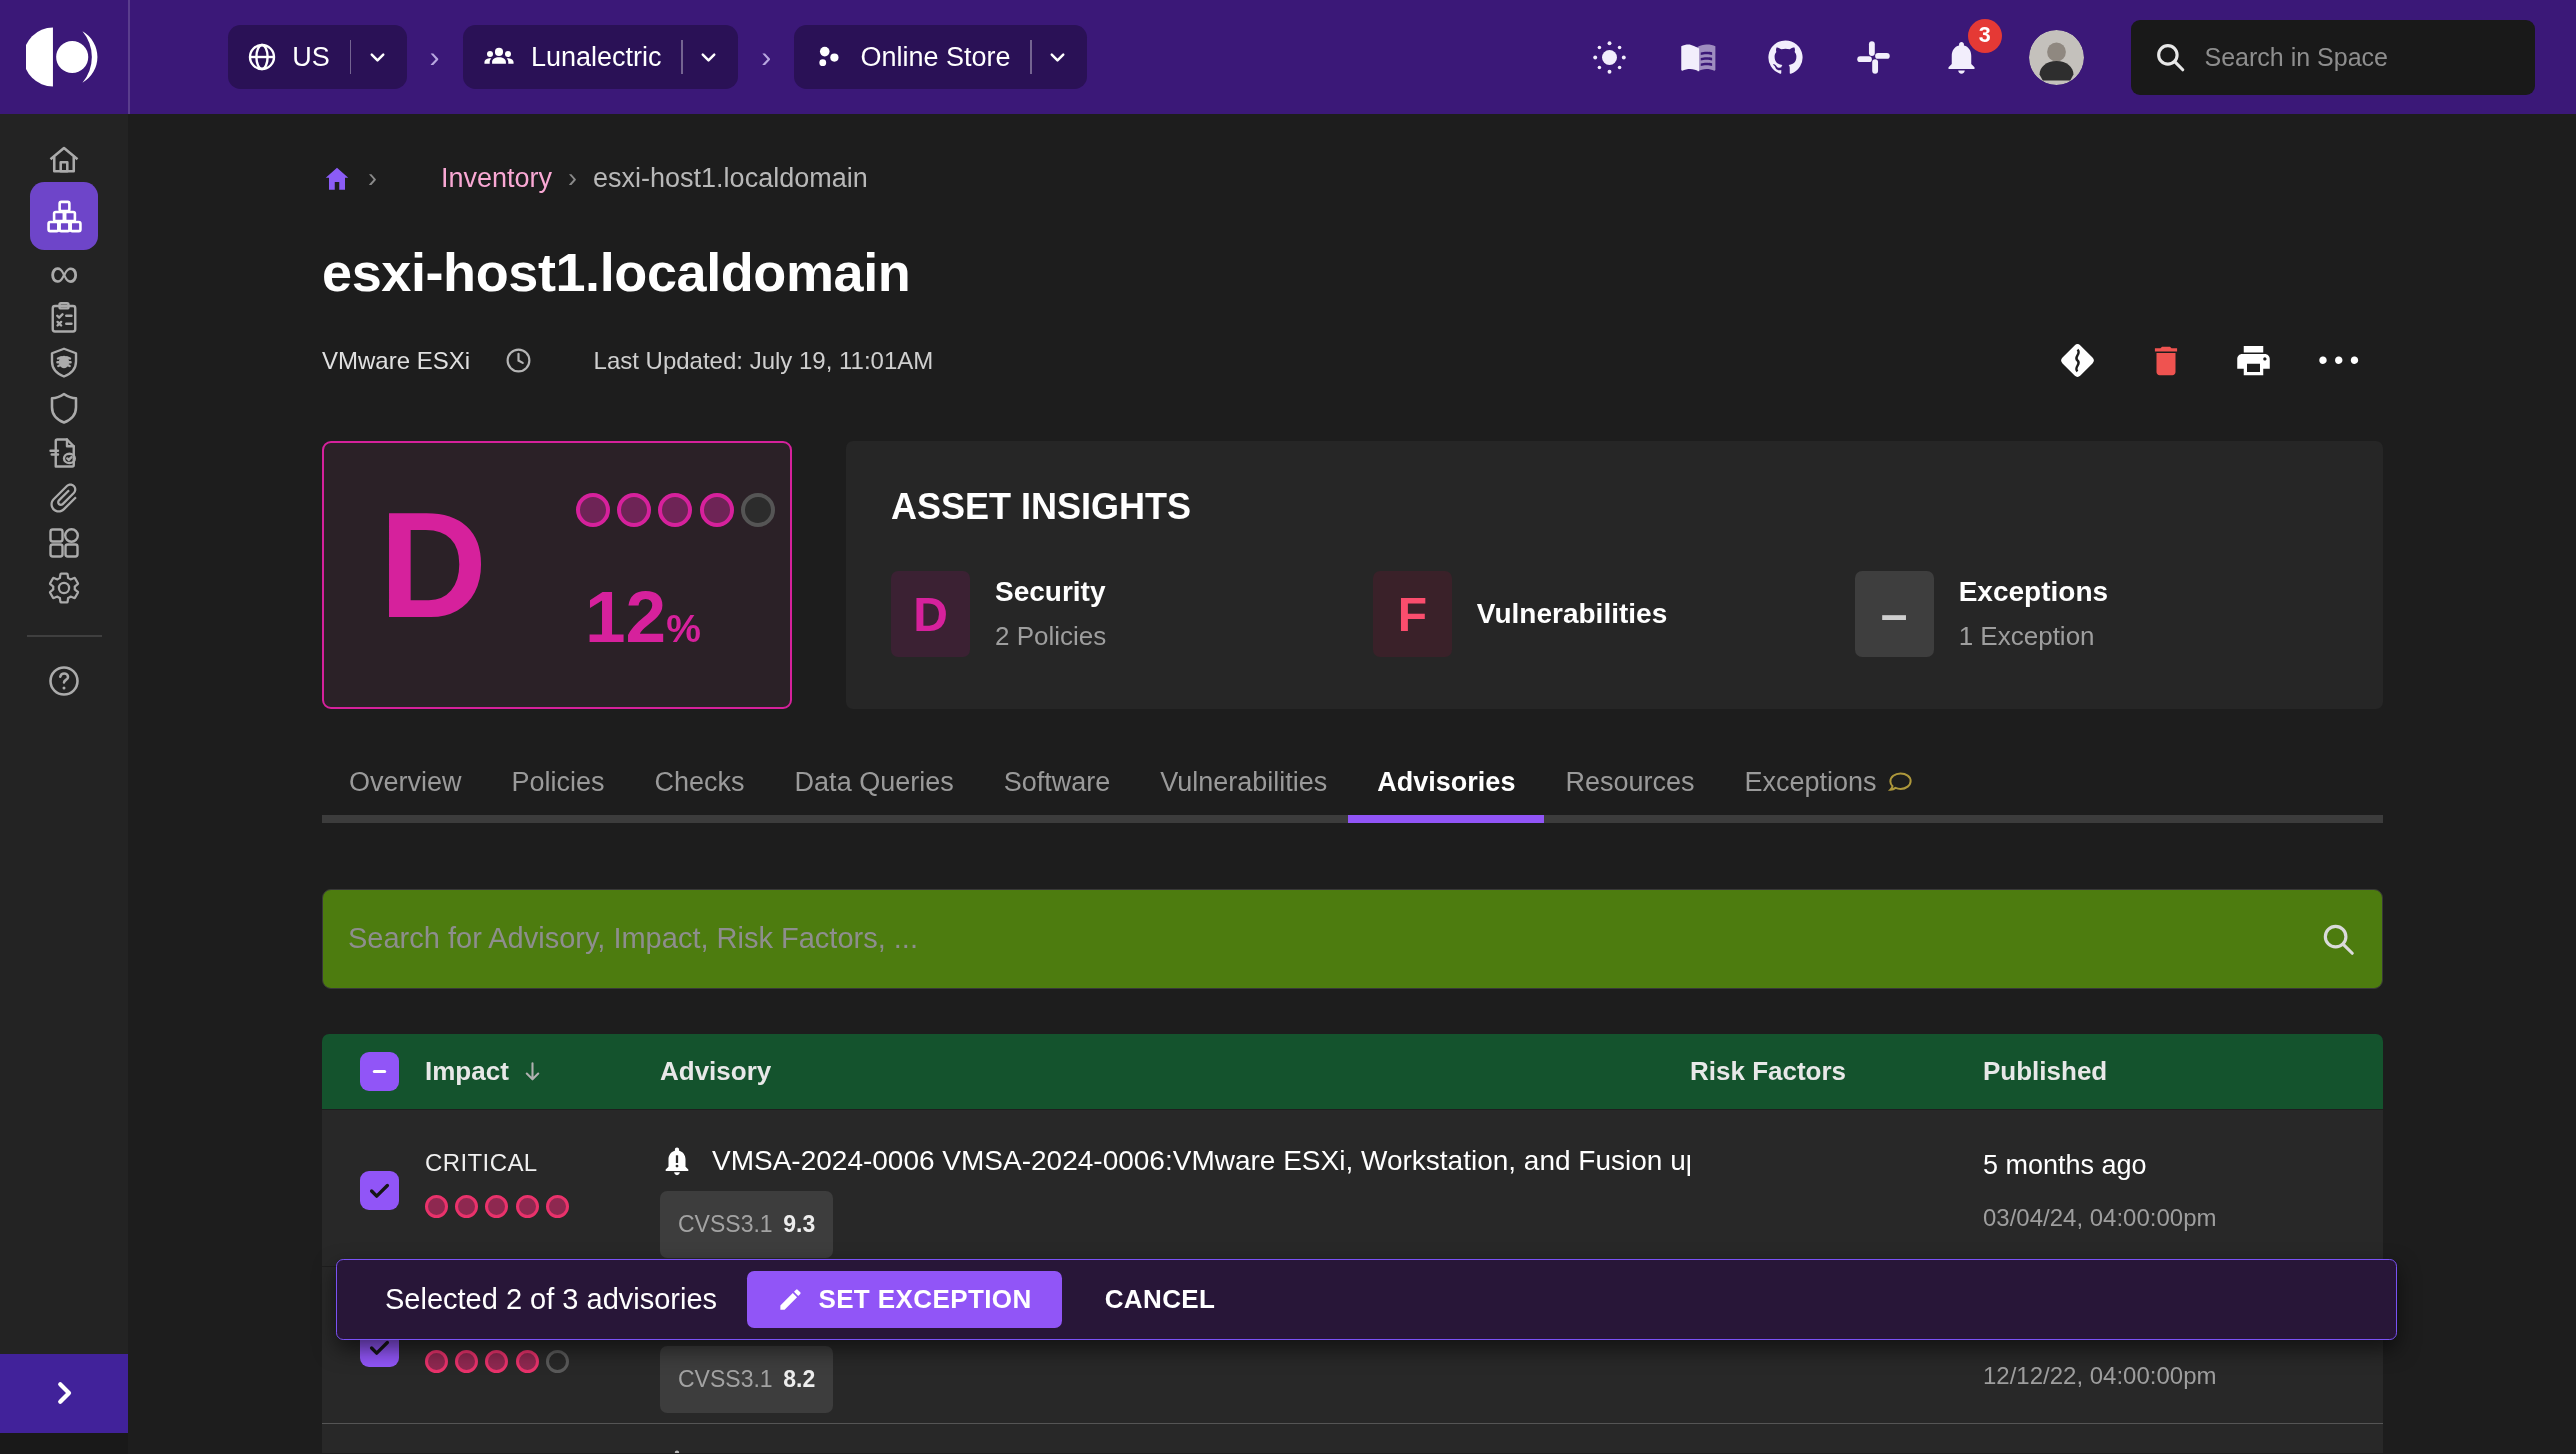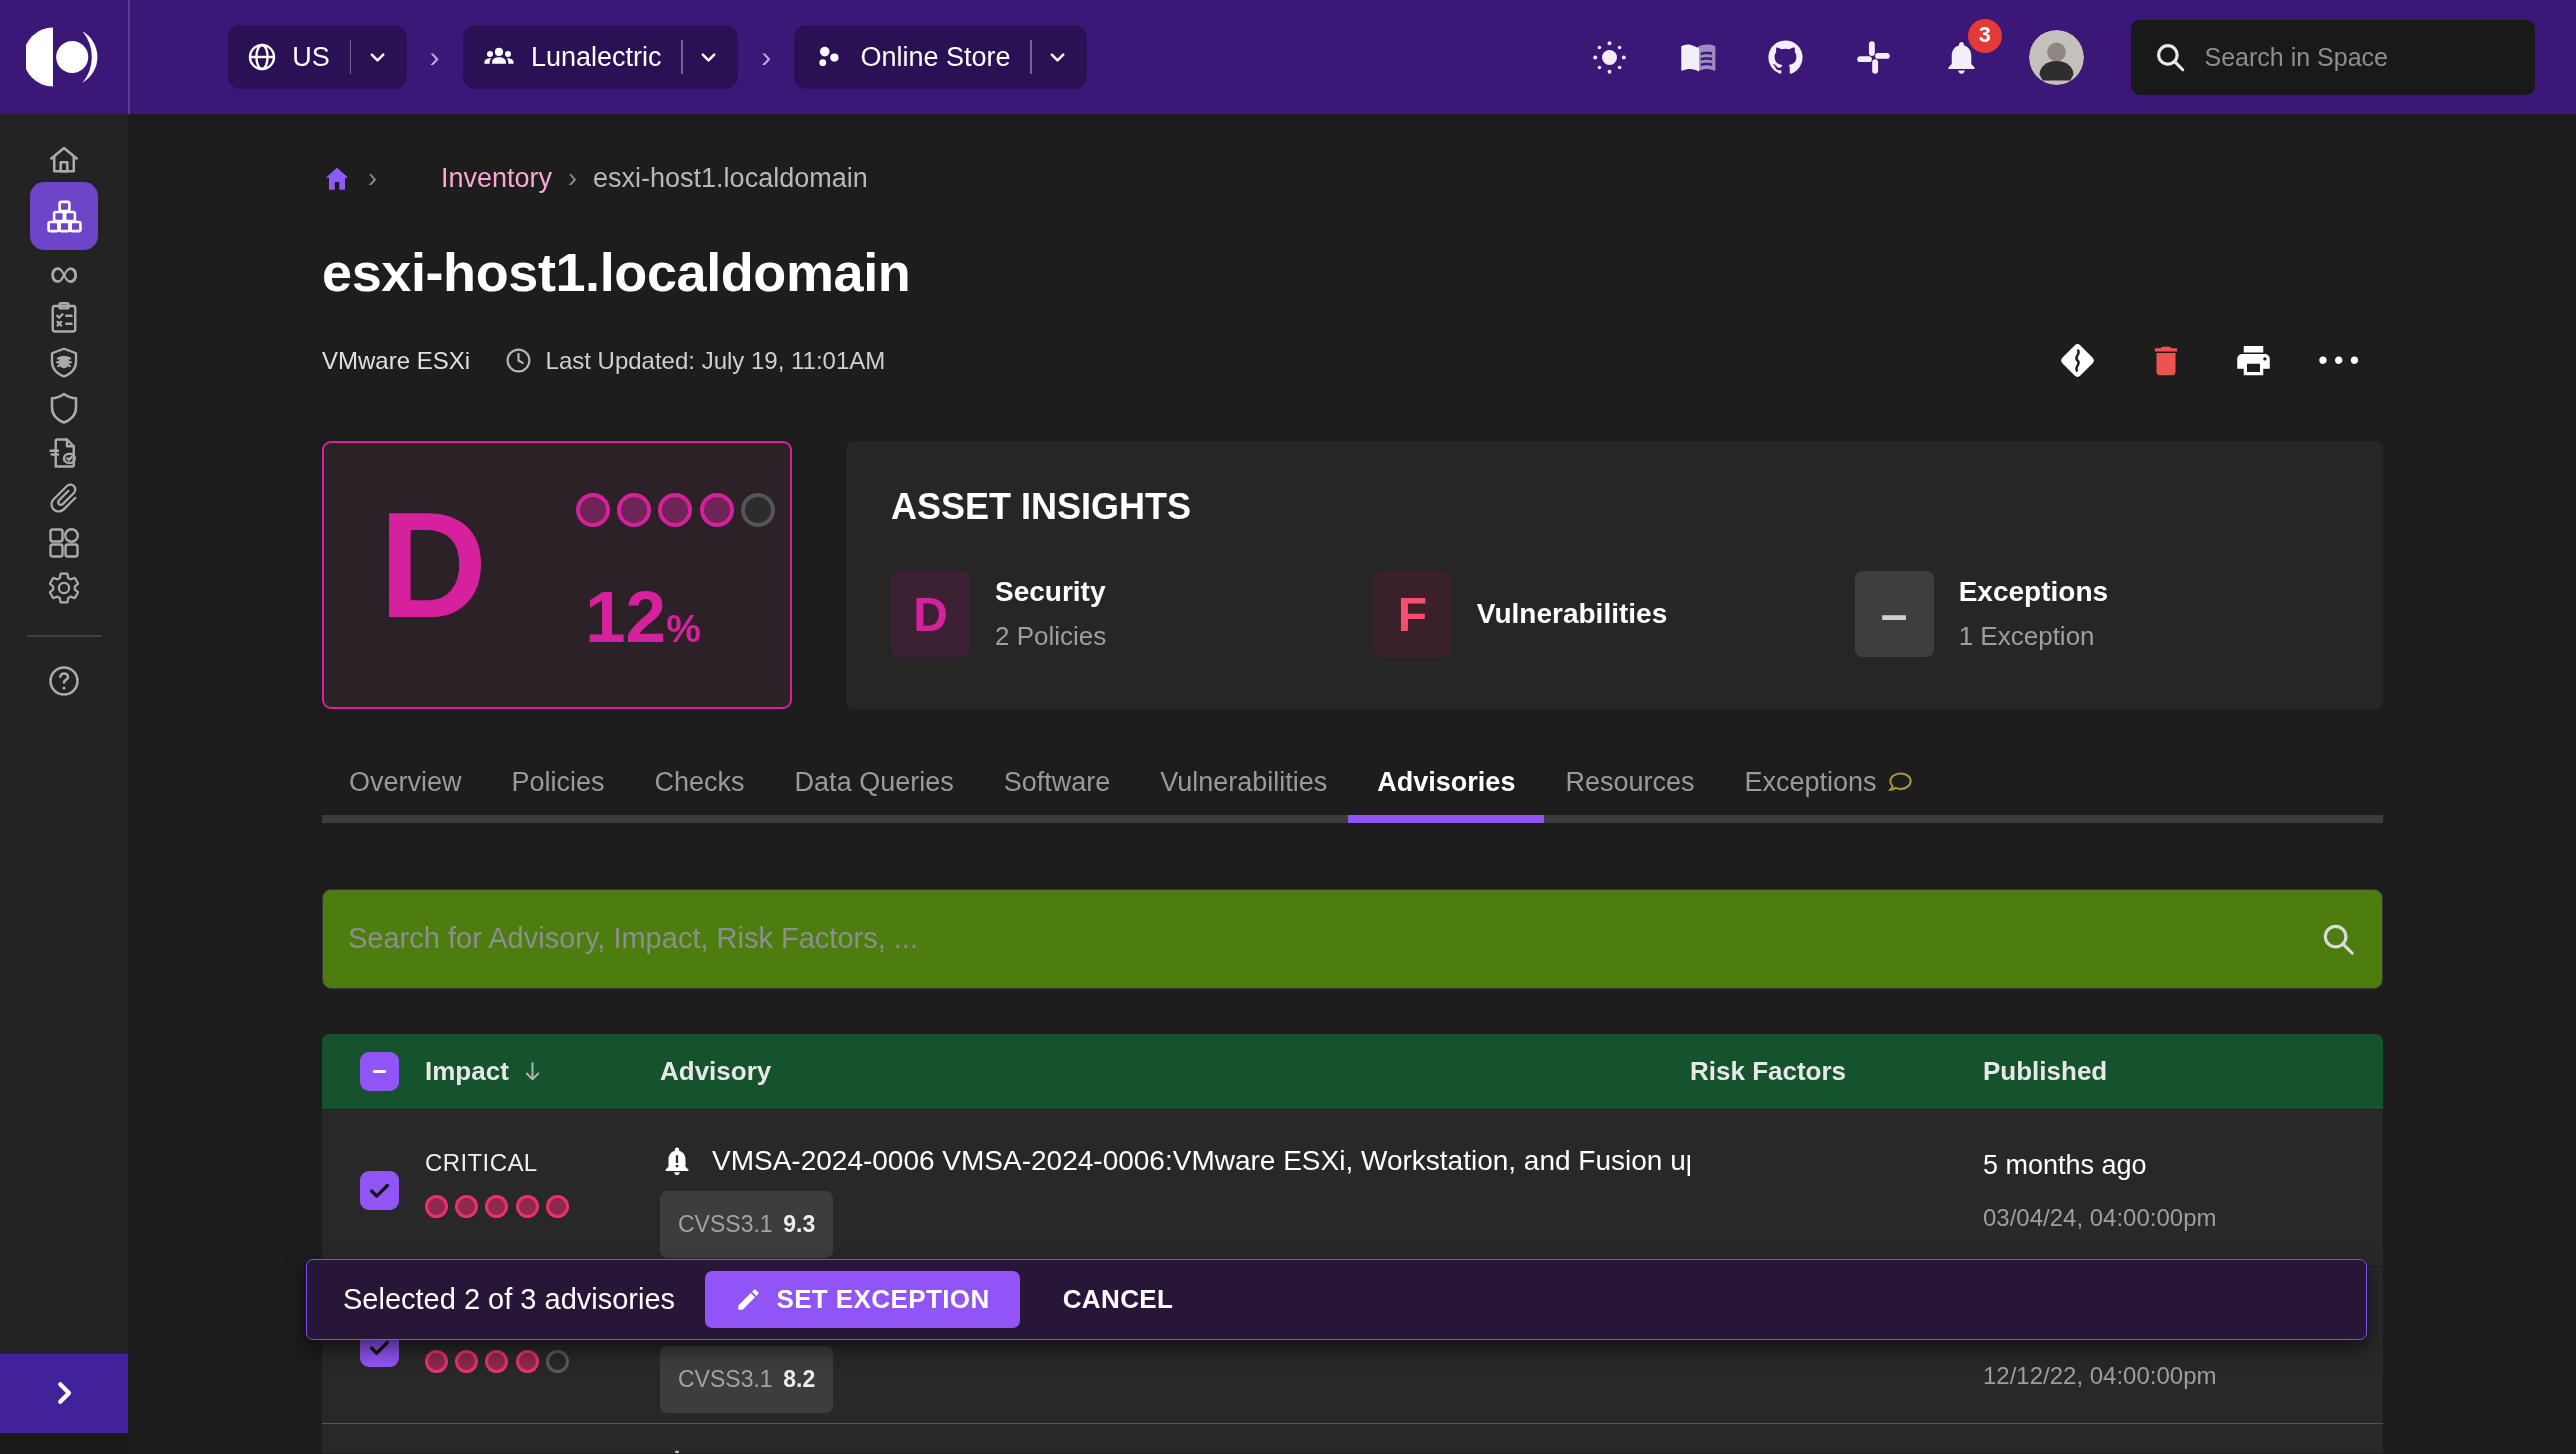--- a/index.html
+++ b/index.html
@@ -48,21 +48,21 @@
   .breadcrumb { display:flex; align-items:center; gap:16px; margin-top:49px; font-size:27px; }
   .breadcrumb .sep { color:#8a8a8a; font-size:27px; }
   .bc-link { color:#f9a8d4; cursor:pointer;margin-left:48px; }
   .bc-current { color:#b8b8b8; }
 
   .page-title { margin-top:47px; font-size:54px; font-weight:bold; letter-spacing:-0.4px; color:#fff; }
 
   .meta-row { margin-top:36px; display:flex; align-items:center; }
   .platform { font-size:24px; color:#e0e0e0; }
   .clock { margin-left:34px; margin-right:12.5px; color:#b5b5b5; display:flex; }
-  .updated { font-size:24px; color:#cfcfcf; }
+  .updated { font-size:24px; color:#cfcfcf;margin-left:48px; }
   .actions { margin-left:auto; display:flex; align-items:center; gap:45px; padding-right:19.7px; }
   .act { width:43px; height:43px; display:flex; align-items:center; justify-content:center; cursor:pointer; }
   .more-dots { color:#fff; font-size:27px; letter-spacing:6.3px; }
 
   
   .cards { display:flex; gap:54px; margin-top:59px; }
   .score-card { width:470px; height:268px; border:2.7px solid #d6219c; border-radius:9px; background:#2b2127;
     position:relative; cursor:pointer; }
   .grade-letter { position:absolute; left:55px; top:25px; font-size:150px; font-weight:bold; color:#d6219c; line-height:1.3; }
   .score-circles { position:absolute; left:252px; top:50px; display:flex; gap:7.2px; }
@@ -129,23 +129,23 @@
   .pub-cell.no-rel { padding-top:95px; }
   .pub-rel { font-size:27px; color:#fff; line-height:32px; }
   .pub-date { font-size:24px; color:#9e9e9e; margin-top:23px; }
   .pub-cell.no-rel .pub-date { margin-top:0; }
   .row-sliver { height:30px; background:#282828; border-top:1.8px solid #555; overflow:hidden;
     display:grid; grid-template-columns:103px 235px 1030px 293px 399px; }
   .row-sliver .advisory-cell { padding-top:23px; }
   .ghost { display:flex; align-items:center; gap:18px; opacity:.75; }
 
   
-  .sel-bar { position:absolute; left:178px; top:1145px; width:2061px; height:81px; background:#281638;
+  .sel-bar { position:absolute; left:208px; top:1145px; width:2061px; height:81px; background:#281638;
     border:1.8px solid #7a52f4; border-radius:7.2px; display:flex; align-items:center; z-index:40;
-    box-shadow:0 9px 21.5px rgba(0,0,0,.55); padding-left:36px; }
+    box-shadow:0 9px 21.5px rgba(0,0,0,.55); padding-left:48px; }
   .sel-text { font-size:29px; color:#fff; }
   .sel-primary { margin-left:30px; height:57px; border:none; border-radius:7.2px; background:#9155f7; color:#fff;
     font-size:26px; font-weight:bold; display:flex; align-items:center; gap:14.3px; padding:0 30px; cursor:pointer;
     font-family:"Liberation Sans",sans-serif; letter-spacing:0.4px; }
   .sel-secondary { margin-left:43px; background:none; border:none; color:#fff; font-size:26px; font-weight:bold;
     cursor:pointer; font-family:"Liberation Sans",sans-serif; letter-spacing:0.4px; }
   svg { display:block; }
 </style>
 </head>
 <body>

